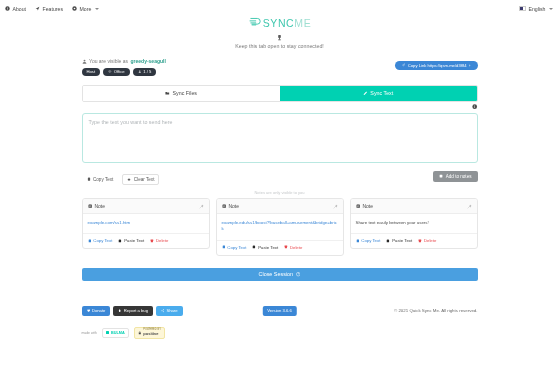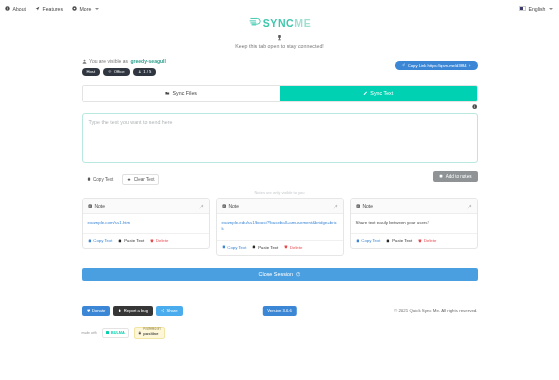--- a/index.html
+++ b/index.html
@@ -51,21 +51,21 @@
   }
 
   
   .logo-wrap {
     display: flex; justify-content: center; align-items: center;
     gap: 2px; margin-top: -1px;
   }
   .logo-mark { width: 13px; height: 13px; }
   .logo-mark svg { width: 100%; height: 100%; display: block; }
   .logo-text {
-    font-size: 10.5px; letter-spacing: .6px; font-weight: 700;
+    font-size: 10.5px; letter-spacing: .6px; font-weight: 400;
     color: #3fc7ae;
   }
   .logo-text .dim { color: #9fdfd2; }
 
   
   .keep-open { text-align: center; margin-top: 5px; }
   .keep-ico { width: 7px; height: 7px; margin: 0 auto 2px; }
   .keep-ico svg { width: 100%; height: 100%; display: block; }
   .keep-txt { font-size: 5.3px; color: #7a7a7a; }
 

